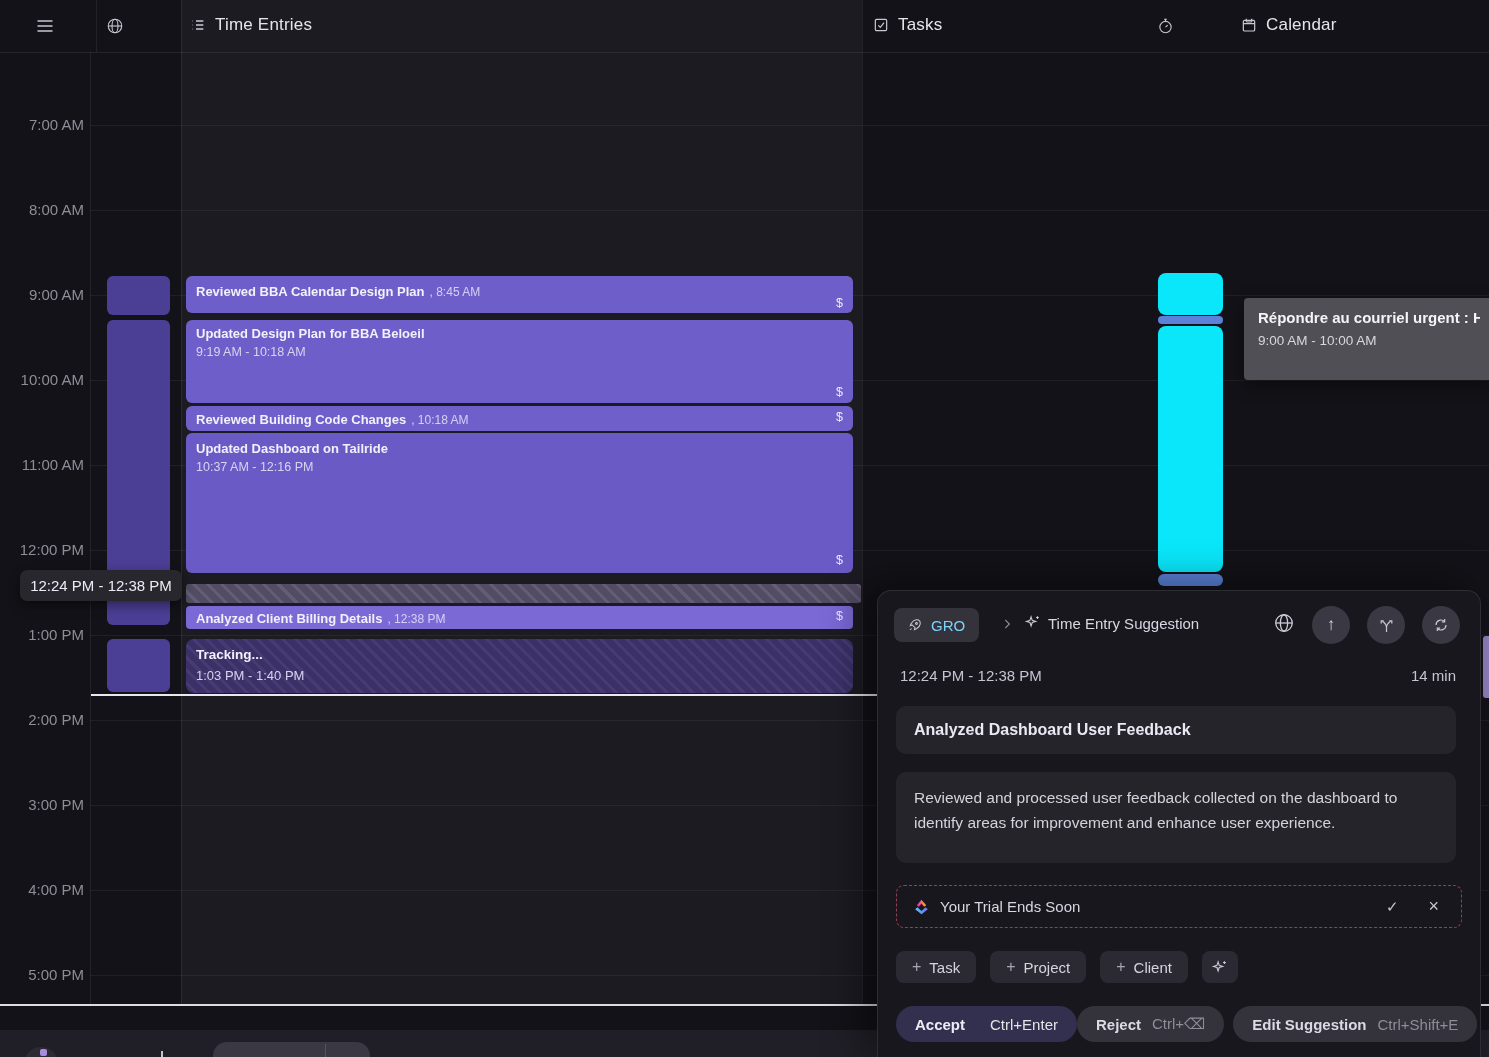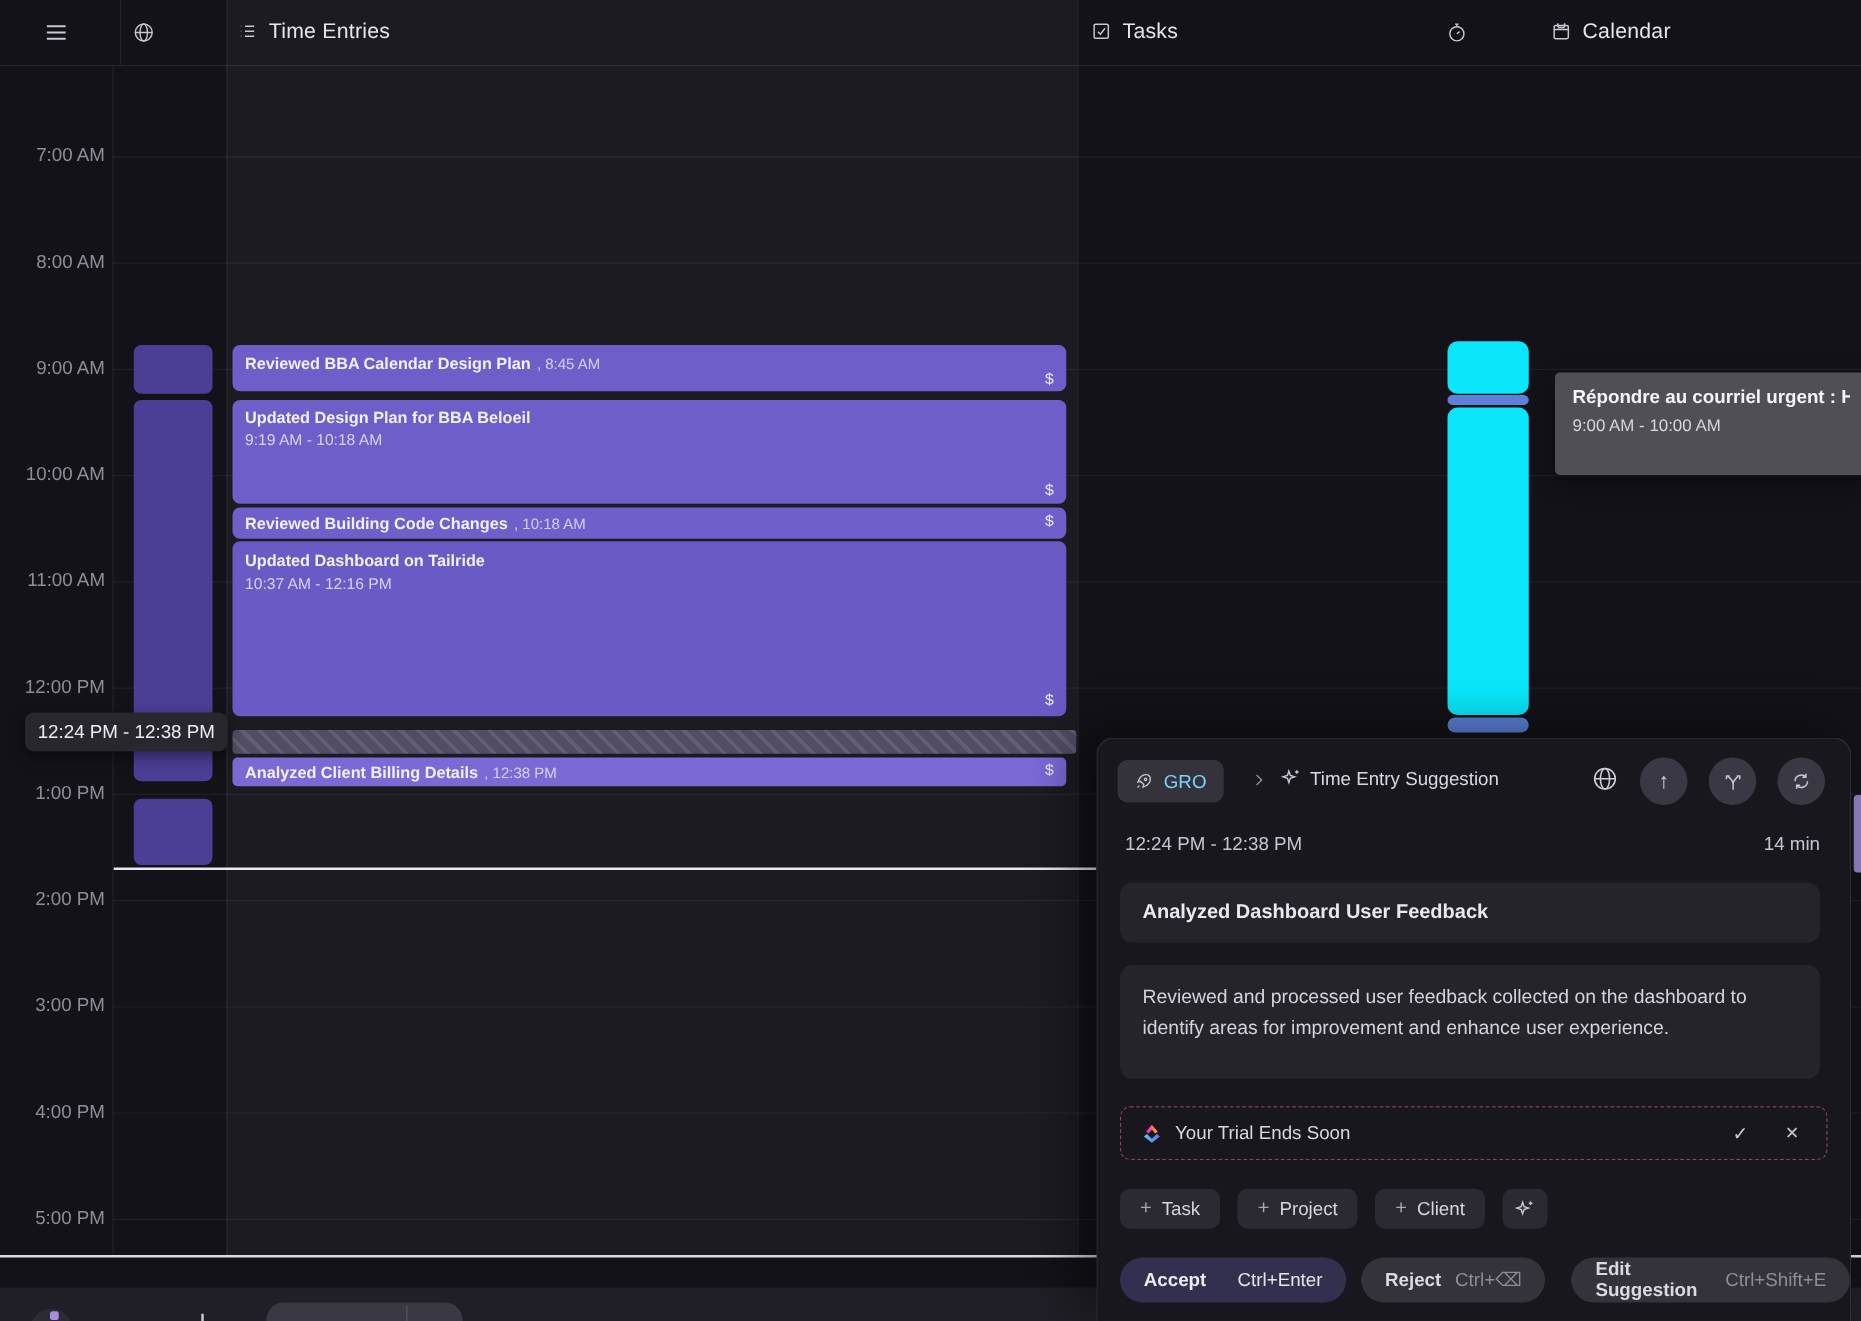--- a/index.html
+++ b/index.html
@@ -86,21 +86,21 @@
   .p-descbox { top:181px; height:91px; padding:13px 18px; font-size:15.5px; color:#d4d2dc; line-height:25px; }
   .p-trial { left:18px; top:294px; width:566px; height:43px; border:1px dashed #93404f; border-radius:8px;
         display:flex; align-items:center; padding:0 16px; gap:10px; font-size:15px; color:#d8d6e0; }
   .p-trial .t-check { margin-left:auto; color:#c9c7d2; font-size:15px; cursor:pointer;}
   .p-trial .t-close { margin-left:20px; margin-right:6px; color:#c9c7d2; font-size:18px; cursor:pointer;}
   .p-chips { left:18px; top:360px; display:flex; gap:14px; }
   .chip-btn { height:32px; background:#2b2a33; border-radius:8px; display:flex; align-items:center;
         padding:0 16px; font-size:15px; color:#d6d4de; gap:8px; }
   .chip-btn .plus { color:#a8a6b2; font-size:16px; }
   .chip-btn.sq { width:36px; justify-content:center; padding:0; color:#c9c7d2;}
-  .p-actions { left:18px; top:415px; display:flex; gap:12px; }
+  .p-actions { left:18px; top:415px; display:flex; }
   .action-btn { height:36px; border-radius:18px; display:flex; align-items:center; padding:0 19px;
         font-size:15px; background:#34333c; }
   .action-btn .a-label { color:#dbd9e3; font-weight:700; }
   .action-btn .a-short { color:#8e8c97; margin-left:11px; font-weight:400;}
   .action-btn.accept { background:#32304e; }
   .action-btn.accept .a-label { color:#edebf5; }
   .action-btn.accept .a-short { color:#e5e5e5;margin-left:25px; }
   .action-btn.edit { margin-left:9px; }
 
   
@@ -214,20 +214,24 @@
   </div>
   <div class="abs entry e3">
     <div class="entry-title">Updated Dashboard on Tailride</div>
     <div class="entry-range">10:37 AM - 12:16 PM</div>
     <span class="dollar" style="bottom:6px;">$</span>
   </div>
   <div class="abs placeholder-stripes"></div>
   <div class="abs entry e4">
     <div><span class="entry-title">Analyzed Client Billing Details</span><span class="entry-suffix">, 12:38 PM</span></div>
     <span class="dollar" style="top:3px;">$</span>
+  </div>
+  <div class="abs entry e5">
+    <div class="entry-title">Tracking...</div>
+    <div class="entry-range">1:03 PM - 1:40 PM</div>
   </div>
 
   <div class="abs now-line"></div>
   <div class="abs bottom-line"></div>
 
   <div class="abs cal-cyan" style="top:273px; height:42px;"></div>
   <div class="abs cal-blue" style="top:316px; height:8px; border-radius:4px;"></div>
   <div class="abs cal-cyan" style="top:326px; height:246px;"></div>
   <div class="abs cal-blue" style="top:574px; height:12px; border-radius:6px;"></div>
   <div class="abs cal-tooltip">

